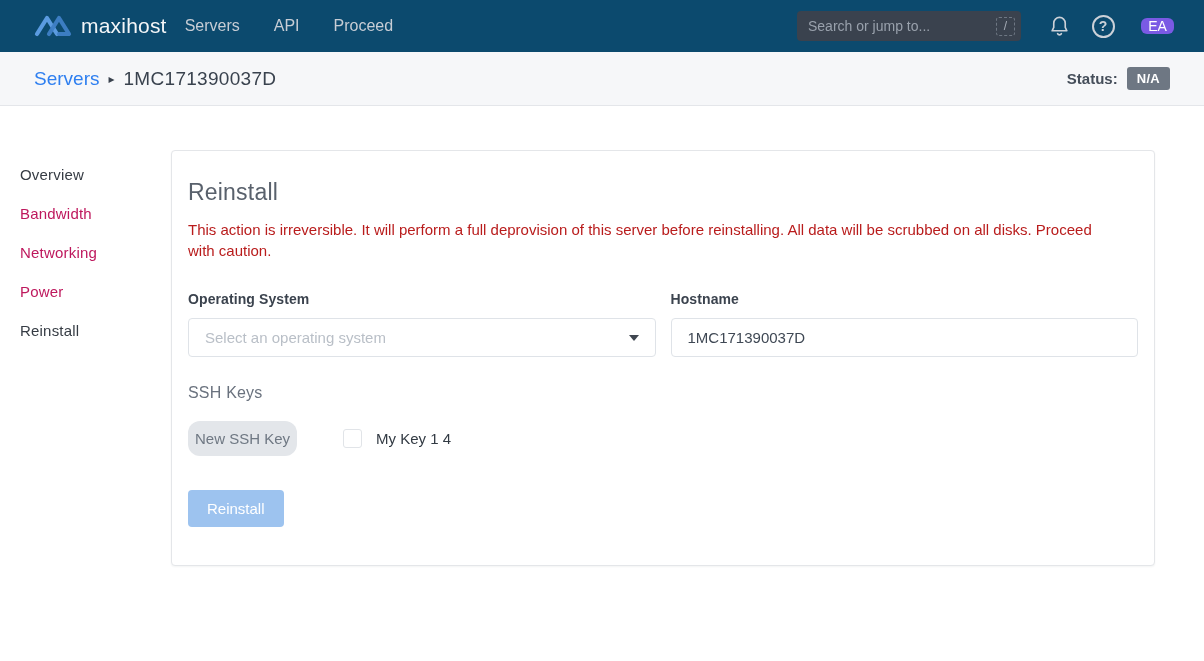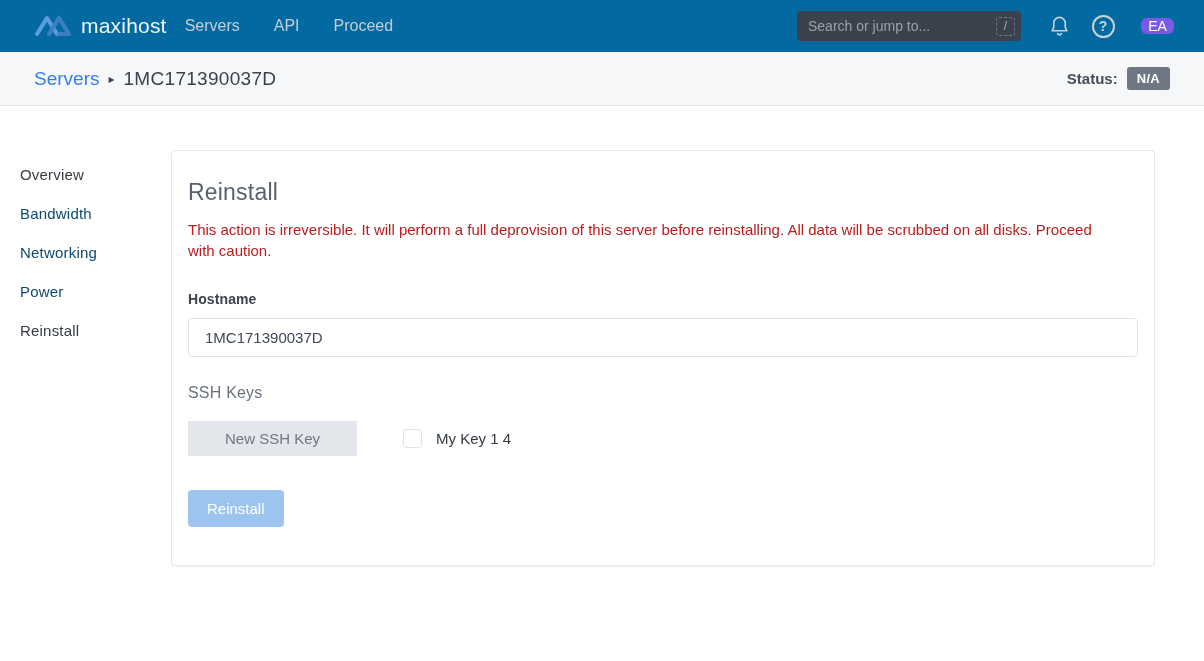--- a/index.html
+++ b/index.html
@@ -7,21 +7,21 @@
   body {
     font-family: "Liberation Sans", sans-serif;
     background: #ffffff;
     color: #343c46;
     overflow: hidden;
   }
 
   
   .navbar {
     height: 52px;
-    background: #0369a1;
+    background: #0c4a6e;
     display: flex;
     align-items: center;
     padding: 0 30px 0 34px;
   }
   .brand { display: flex; align-items: center; gap: 9px; cursor: pointer; }
   .brand-name {
     color: #f4f6f8;
     font-size: 21px;
     font-weight: 500;
     letter-spacing: 0.2px;
@@ -114,21 +114,21 @@
 
   
   .content { display: flex; padding-top: 44px; }
   .sidebar { width: 171px; flex: none; padding: 16px 0 0 20px; }
   .side-item {
     font-size: 15px;
     margin-bottom: 22px;
     cursor: pointer;
     letter-spacing: 0.2px;
   }
-  .side-item.muted { color: #0c4a6e; }
+  .side-item.muted { color: #be185d; }
   .side-item.dark  { color: #363c44; }
 
   
   .card {
     width: 984px;
     background: #ffffff;
     border: 1px solid #e4e6e9;
     border-radius: 4px;
     box-shadow: 0 1px 2px rgba(20,30,40,0.05);
     padding: 28px 16px 38px 16px;
@@ -187,24 +187,24 @@
 
   .ssh-heading {
     margin-top: 27px;
     color: #6a727e;
     font-size: 16px;
     letter-spacing: 0.2px;
   }
   .ssh-row { display: flex; align-items: center; margin-top: 19px; }
   .btn-secondary {
     height: 35px;
-    padding: 0 37px;
+    padding: 0 7px;
     background: #e3e6ea;
     border: none;
-    border-radius: 0;
+    border-radius: 12px;
     color: #6f7883;
     font-size: 15px;
     font-family: "Liberation Sans", sans-serif;
     cursor: pointer;
   }
   .checkbox {
     width: 19px; height: 19px;
     border: 1px solid #e1e4e8;
     border-radius: 3px;
     background: #ffffff;
@@ -286,20 +286,27 @@
     <div class="side-item muted">Power</div>
     <div class="side-item dark">Reinstall</div>
   </div>
 
   <div class="card">
     <div class="card-title">Reinstall</div>
     <div class="card-desc">This action is irreversible. It will perform a full deprovision of this server before reinstalling. All data will be scrubbed on all disks. Proceed with caution.</div>
 
     <div class="form-row">
       <div class="form-col">
+        <div class="field-label">Operating System</div>
+        <div class="select-control">
+          <span class="select-placeholder">Select an operating system</span>
+          <span class="caret-down"></span>
+        </div>
+      </div>
+      <div class="form-col">
         <div class="field-label">Hostname</div>
         <input class="text-input" type="text" value="1MC171390037D" style="">
       </div>
     </div>
 
     <div class="ssh-heading">SSH Keys</div>
 
     <div class="ssh-row">
       <button class="btn-secondary">New SSH Key</button>
       <span class="checkbox"></span>

